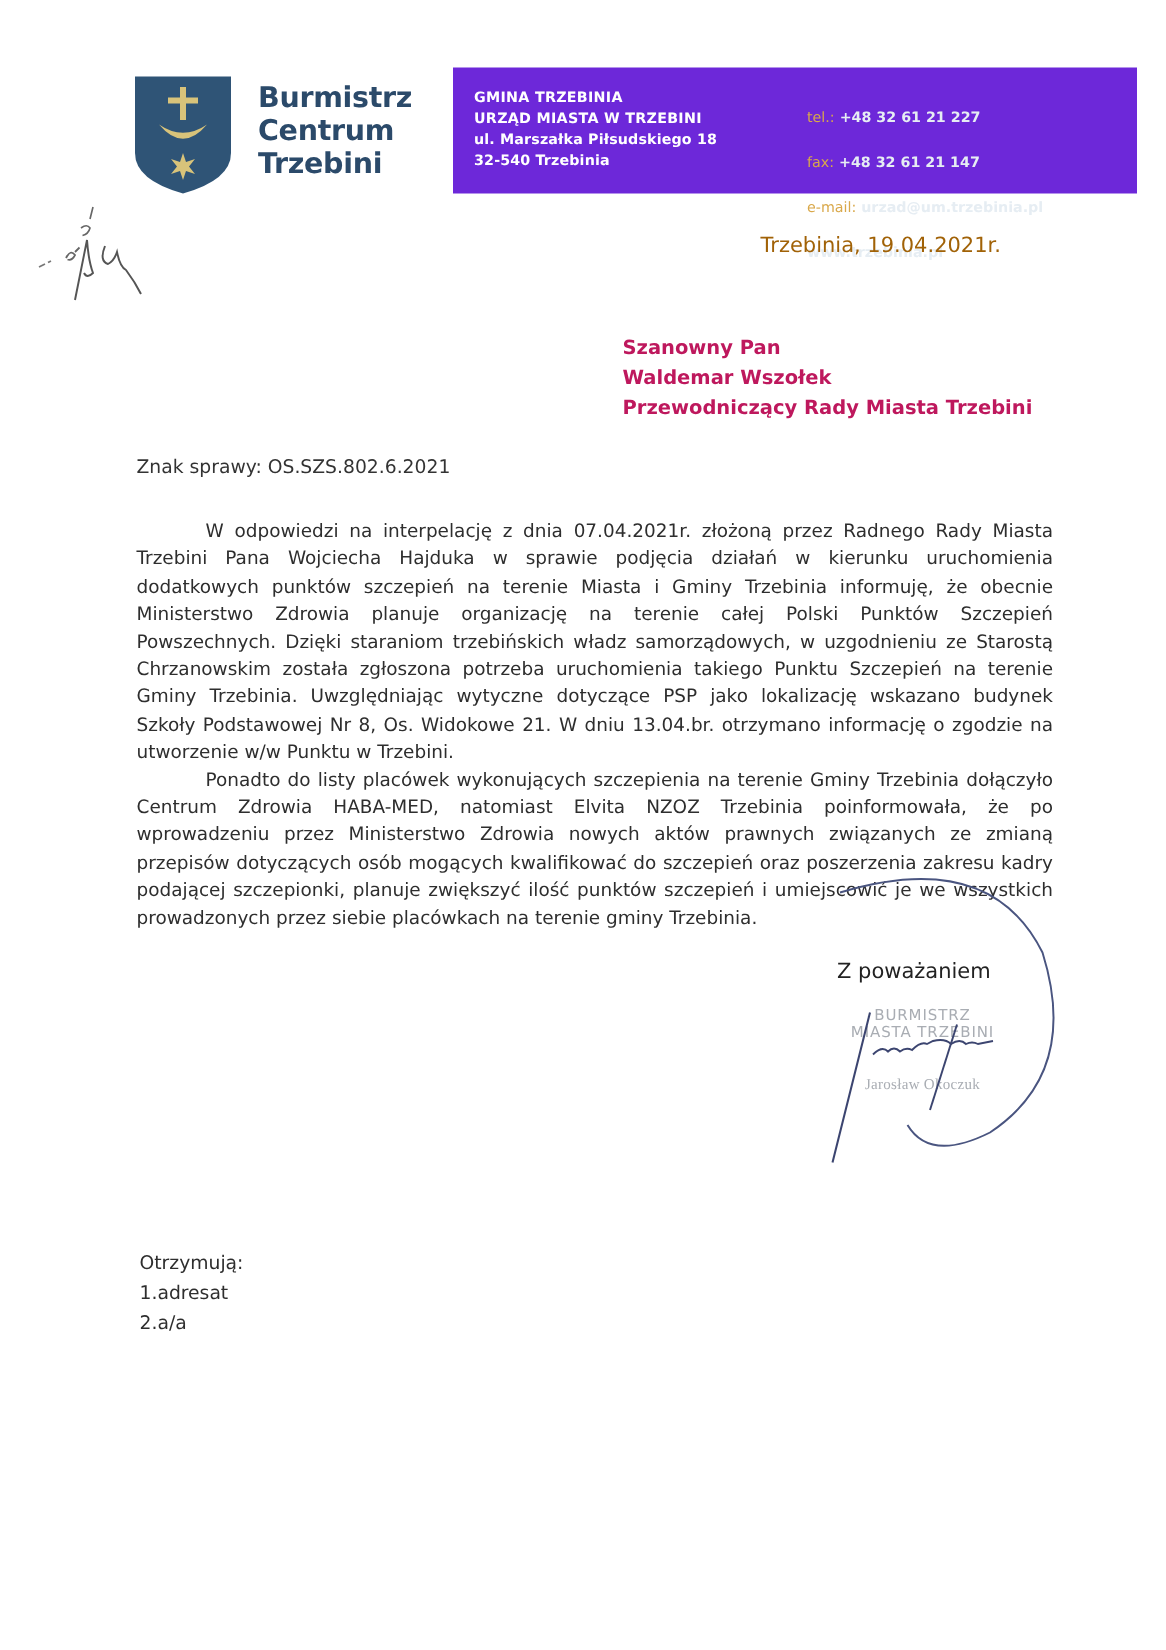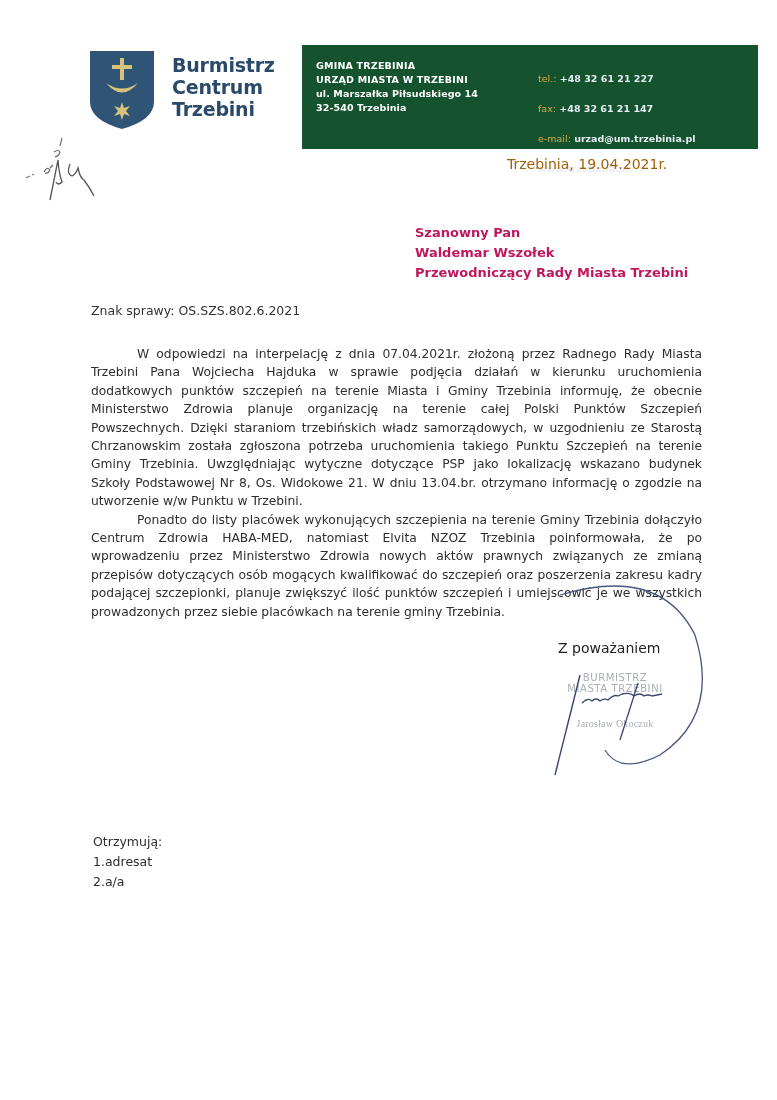--- a/index.html
+++ b/index.html
@@ -6,22 +6,22 @@
   body { width: 777px; height: 1100px; position: relative; overflow: hidden;
          font-family: "DejaVu Sans", "Liberation Sans", sans-serif; color: #2a2a2a; }
 
   .crest { position: absolute; left: 89px; top: 50px; width: 66px; height: 80px; }
   .crest svg { width: 100%; height: 100%; display: block; }
 
   .brand { position: absolute; left: 172px; top: 54px; color: #2b4a6a; font-weight: bold;
            font-size: 19px; line-height: 22px; letter-spacing: -0.2px; }
   .brand div { white-space: nowrap; }
 
-  .info-bar { position: absolute; left: 302px; top: 45px; width: 456px; height: 104px;
-              background: #14532d; color: #ffffff; font-size: 9.5px; line-height: 14px; }
+  .info-bar { position: absolute; left: 302px; top: 45px; width: 456px; height: 84px;
+              background: #6d28d9; color: #ffffff; font-size: 9.5px; line-height: 14px; }
   .info-left { position: absolute; left: 14px; top: 14px; white-space: nowrap; }
   .info-right { position: absolute; left: 236px; top: 11px; white-space: nowrap; }
   .info-left div { font-weight: bold; letter-spacing: 0.1px; }
   .info-left .upper { letter-spacing: 0.2px; }
   .info-right div { color: #e6edf3; font-weight: bold; margin-top: 16px; }
   .info-right .lbl { color: #d9a84a; font-weight: normal; }
 
   .handwriting { position: absolute; left: 20px; top: 128px; width: 120px; height: 80px; }
   .handwriting svg { width: 100%; height: 100%; }
 
@@ -65,21 +65,21 @@
 <div class="brand">
   <div>Burmistrz</div>
   <div>Centrum</div>
   <div>Trzebini</div>
 </div>
 
 <div class="info-bar">
   <div class="info-left">
     <div class="upper">GMINA TRZEBINIA</div>
     <div class="upper">URZĄD MIASTA W TRZEBINI</div>
-    <div>ul. Marszałka Piłsudskiego 14</div>
+    <div>ul. Marszałka Piłsudskiego 18</div>
     <div>32-540 Trzebinia</div>
   </div>
   <div class="info-right">
     <div>
       <span class="lbl">tel.:</span>
       <span>+48 32 61 21 227</span>
     </div>
     <div>
       <span class="lbl">fax:</span>
       <span>+48 32 61 21 147</span>

